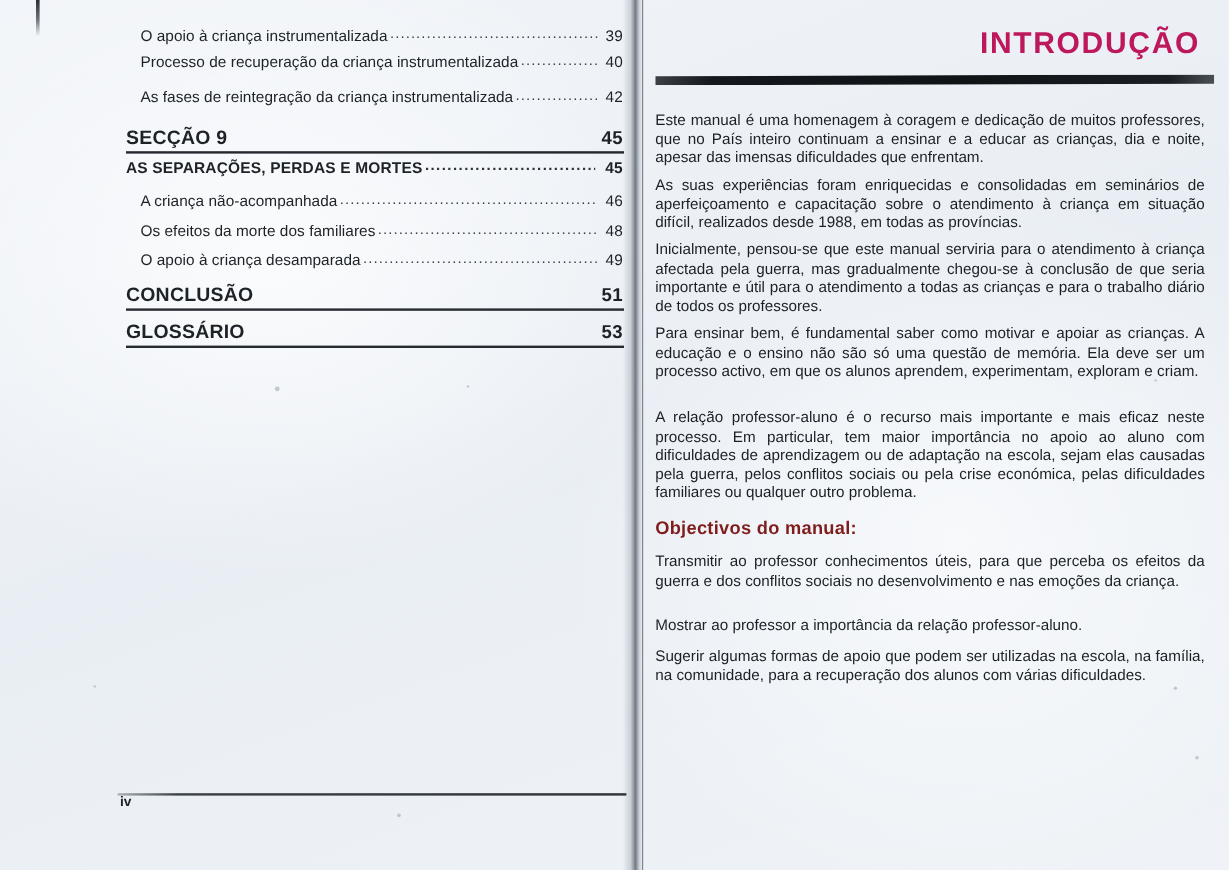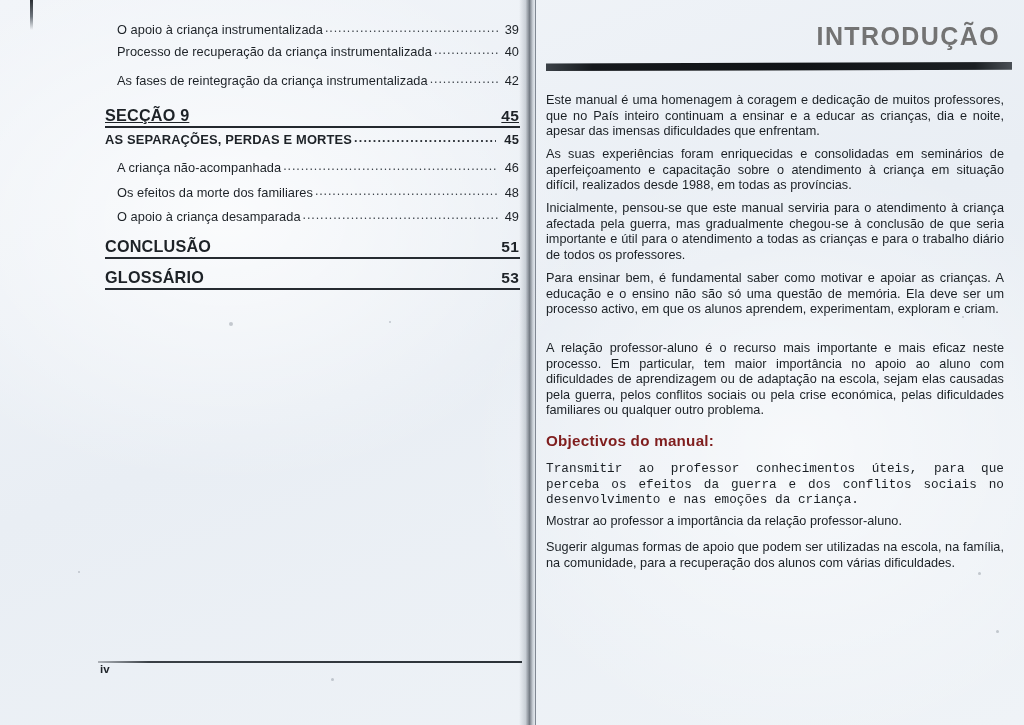--- a/index.html
+++ b/index.html
@@ -147,21 +147,21 @@
     left: 536px; top: 0;
     width: 488px; height: 725px;
   }
   #intro-title {
     position: absolute;
     right: 24px;
     top: 22px;
     font-size: 25px;
     font-weight: bold;
     letter-spacing: 1.4px;
-    color: #737373;
+    color: #be185d;
   }
   #intro-rule {
     position: absolute;
     left: 10px;
     top: 62px;
     width: 466px;
     height: 9px;
     background: linear-gradient(90deg, #3b4147 0%, #15181c 10%, #101316 55%, #1b1f23 92%, #4a5056 100%);
     clip-path: polygon(0 18%, 100% 0, 100% 86%, 0 100%);
   }
@@ -237,21 +237,21 @@
         <span class="toc-leader"></span>
         <span class="toc-page">40</span>
       </div>
 
       <div class="toc-row lvl-sub" style="top:73px;">
         <span class="toc-text">As fases de reintegração da criança instrumentalizada</span>
         <span class="toc-leader"></span>
         <span class="toc-page">42</span>
       </div>
 
-      <div class="toc-row lvl-major" style="top:106px;text-decoration:underline;">
+      <div class="toc-row lvl-major" style="top:106px;">
         <span class="toc-text">SECÇÃO 9</span>
         <span class="toc-leader" style="visibility:hidden;"></span>
         <span class="toc-page">45</span>
       </div>
       <div class="rule-under" style="top:126px;"></div>
 
       <div class="toc-row lvl-bold" style="top:132px;">
         <span class="toc-text">AS SEPARAÇÕES, PERDAS E MORTES</span>
         <span class="toc-leader"></span>
         <span class="toc-page">45</span>
@@ -301,21 +301,21 @@
     <div id="intro-rule"></div>
 
     <div class="para" style="top:93px;">Este manual é uma homenagem à coragem e dedicação de muitos professores, que no País inteiro continuam a ensinar e a educar as crianças, dia e noite, apesar das imensas dificuldades que enfrentam.</div>
     <div class="para" style="top:147px;">As suas experiências foram enriquecidas e consolidadas em seminários de aperfeiçoamento e capacitação sobre o atendimento à criança em situação difícil, realizados desde 1988, em todas as províncias.</div>
     <div class="para" style="top:201px;">Inicialmente, pensou-se que este manual serviria para o atendimento à criança afectada pela guerra, mas gradualmente chegou-se à conclusão de que seria importante e útil para o atendimento a todas as crianças e para o trabalho diário de todos os professores.</div>
     <div class="para" style="top:271px;">Para ensinar bem, é fundamental saber como motivar e apoiar as crianças. A educação e o ensino não são só uma questão de memória. Ela deve ser um processo activo, em que os alunos aprendem, experimentam, exploram e criam.</div>
     <div class="para" style="top:341px;">A relação professor-aluno é o recurso mais importante e mais eficaz neste processo. Em particular, tem maior importância no apoio ao aluno com dificuldades de aprendizagem ou de adaptação na escola, sejam elas causadas pela guerra, pelos conflitos sociais ou pela crise económica, pelas dificuldades familiares ou qualquer outro problema.</div>
 
     <div class="sub-head" style="top:432px;">Objectivos do manual:</div>
 
-    <div class="para" style="top:461px;font-family:Liberation Mono, monospace;">Transmitir ao professor conhecimentos úteis, para que perceba os efeitos da guerra e dos conflitos sociais no desenvolvimento e nas emoções da criança.</div>
+    <div class="para" style="top:461px;">Transmitir ao professor conhecimentos úteis, para que perceba os efeitos da guerra e dos conflitos sociais no desenvolvimento e nas emoções da criança.</div>
     <div class="para ragged" style="top:514px;">Mostrar ao professor a importância da relação professor-aluno.</div>
     <div class="para" style="top:540px;">Sugerir algumas formas de apoio que podem ser utilizadas na escola, na família, na comunidade, para a recuperação dos alunos com várias dificuldades.</div>
 
   </div>
 
   <div class="speck" style="left:229px; top:322px; width:4px; height:4px;"></div>
   <div class="speck" style="left:331px; top:678px; width:3px; height:3px;"></div>
   <div class="speck" style="left:389px; top:321px; width:2px; height:2px;"></div>
   <div class="speck" style="left:78px;  top:571px; width:2px; height:2px;"></div>
   <div class="speck" style="left:978px; top:572px; width:3px; height:3px;"></div>

